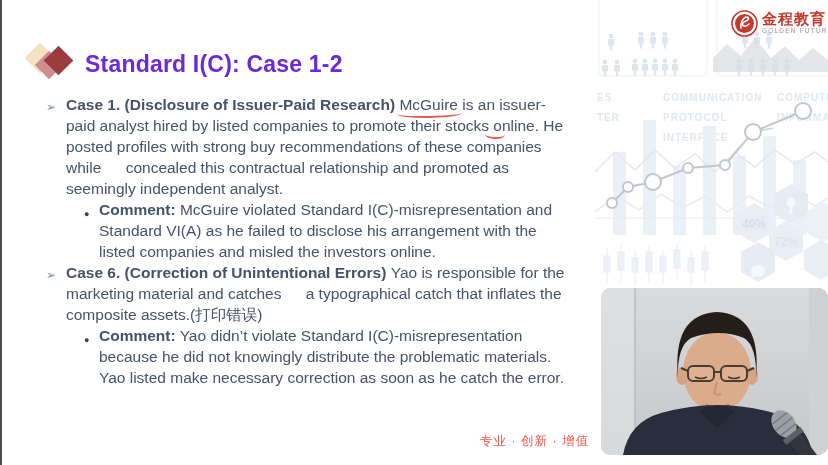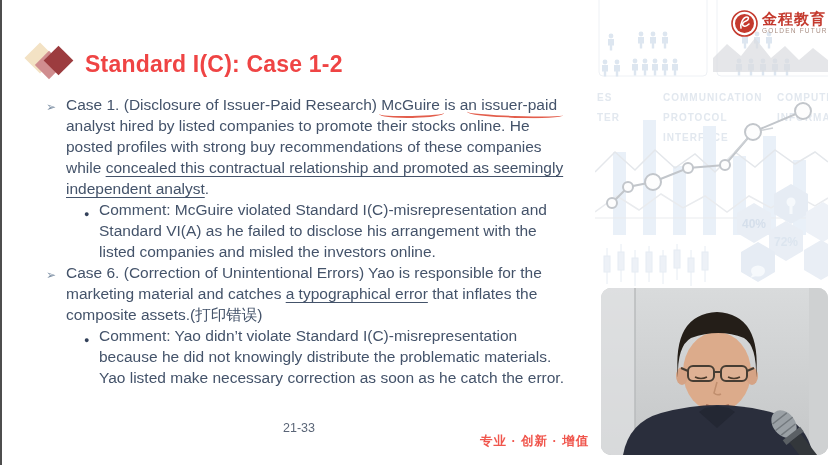--- a/index.html
+++ b/index.html
@@ -7,38 +7,38 @@
   .stage { position:relative; width:828px; height:465px; background:#ffffff; overflow:hidden; }
   .left-edge { position:absolute; left:0; top:0; width:2px; height:465px; background:#4d4d4d; }
 
   
   .slide { position:absolute; left:2px; top:0; width:594px; height:465px; background:#fff; }
   .title-row { position:absolute; left:26px; top:44px; display:flex; align-items:center; height:40px; }
   .diamond-stack { position:relative; width:48px; height:40px; flex:0 0 48px; }
   .d1 { position:absolute; left:1px; top:3px;  width:22px; height:22px; background:#f3e2c4; transform:rotate(45deg); }
   .d2 { position:absolute; left:11px; top:11px; width:20px; height:20px; background:#d08d8f; transform:rotate(45deg); }
   .d3 { position:absolute; left:20px; top:6px;  width:21px; height:21px; background:#9c3c3f; transform:rotate(45deg); }
-  .slide-title { margin-left:9px; font-size:23px; font-weight:bold; color:#ef4444; letter-spacing:0.2px; white-space:nowrap; }
+  .slide-title { margin-left:9px; font-size:23px; font-weight:bold; color:#6d28d9; letter-spacing:0.2px; white-space:nowrap; }
 
   .content { position:absolute; left:44px; top:94px; width:526px; font-size:15.5px; line-height:21px; color:#44536a; }
   .item { display:flex; }
   .item .arrow { flex:0 0 20px; color:#7e90a5; font-size:12px; padding-top:3px; }
   .item .dot   { flex:0 0 15px; color:#33415a; font-size:9px; padding-top:5px; }
   .comment { margin-left:38px; }
-  .txt b { font-weight:normal; }
-  .u { text-decoration:underline; text-underline-offset:3px; }
+  .txt b { font-weight:bold; }
+  .u { text-underline-offset:3px;margin-left:20px; }
   .pen { position:relative; }
   .pen::after { content:""; position:absolute; height:7px; bottom:-5px;
                 border-bottom:2.5px solid rgba(224,77,56,0.9); border-radius:50%; }
   .pen-a::after { left:-2px; right:-4px; transform:rotate(-1deg); }
   .pen-b::after { left:-14px; right:-6px; transform:rotate(2deg); }
 
   .page-num { position:absolute; left:0; top:421px; width:594px; text-align:center;
               font-size:12.5px; color:#5a6577; }
-  .slogan { position:absolute; left:478px; top:433px; font-size:12.5px; font-weight:bold;
+  .slogan { position:absolute; left:478px; top:433px; font-size:12.5px; font-weight:normal;
             color:#f0564d; letter-spacing:1px; white-space:nowrap; }
 
   
   .deco { position:absolute; left:595px; top:0; width:233px; height:290px; overflow:hidden; }
   .logo { position:absolute; left:731px; top:10px; display:flex; align-items:flex-start; z-index:3; }
   .logo-text { margin-left:4px; display:flex; flex-direction:column; }
   .logo-brand { font-size:15px; font-weight:bold; color:#c43a2e; letter-spacing:1px; line-height:17px; white-space:nowrap; }
   .logo-sub { font-size:6.5px; color:#a98f84; letter-spacing:1.2px; line-height:8px; white-space:nowrap; }
 
   .webcam { position:absolute; left:601px; top:288px; width:227px; height:167px;
@@ -68,31 +68,30 @@
         <span class="txt"><b>Case 1. (Disclosure of Issuer-Paid Research) </b><span class="pen pen-a">McGuire</span><span> is an </span><span class="pen pen-b">issuer-paid</span><span> analyst hired by listed companies to promote their stocks online. He posted profiles with strong buy recommendations of these companies while </span><span class="u">concealed this contractual relationship and promoted as seemingly independent analyst</span><span>.</span></span>
       </div>
 
       <div class="item comment">
         <span class="dot">●</span>
         <span class="txt"><b>Comment:</b><span> McGuire violated Standard I(C)-misrepresentation and Standard VI(A) as he failed to disclose his arrangement with the listed companies and misled the investors online.</span></span>
       </div>
 
       <div class="item">
         <span class="arrow">➢</span>
-        <span class="txt"><b>Case 6. (Correction of Unintentional Errors) </b><span>Yao is responsible for the marketing material and catches </span><span class="u">a typographical error</span><span> that inflates the composite assets.(打印错误)</span></span>
+        <span class="txt"><b>Case 6. (Correction of Unintentional Errors) </b><span>Yao is responsible for the marketing material and catches </span><span class="u">a typographical catch</span><span> that inflates the composite assets.(打印错误)</span></span>
       </div>
 
       <div class="item comment">
         <span class="dot">●</span>
         <span class="txt"><b>Comment:</b><span> Yao didn’t violate Standard I(C)-misrepresentation because he did not knowingly distribute the problematic materials. Yao listed make necessary correction as soon as he catch the error.</span></span>
       </div>
 
     </div>
 
-    <div class="page-num">21-33</div>
     <div class="slogan">专业 · 创新 · 增值</div>
   </div>
 
   <div class="deco">
     <svg width="233" height="290" viewBox="0 0 233 290">
       <defs>
         <g id="pf">
           <circle cx="0" cy="0" r="2.4"></circle>
           <path d="M-3,3 h6 v6.5 h-1.8 v5 h-2.4 v-5 h-1.8 Z"></path>
         </g>

